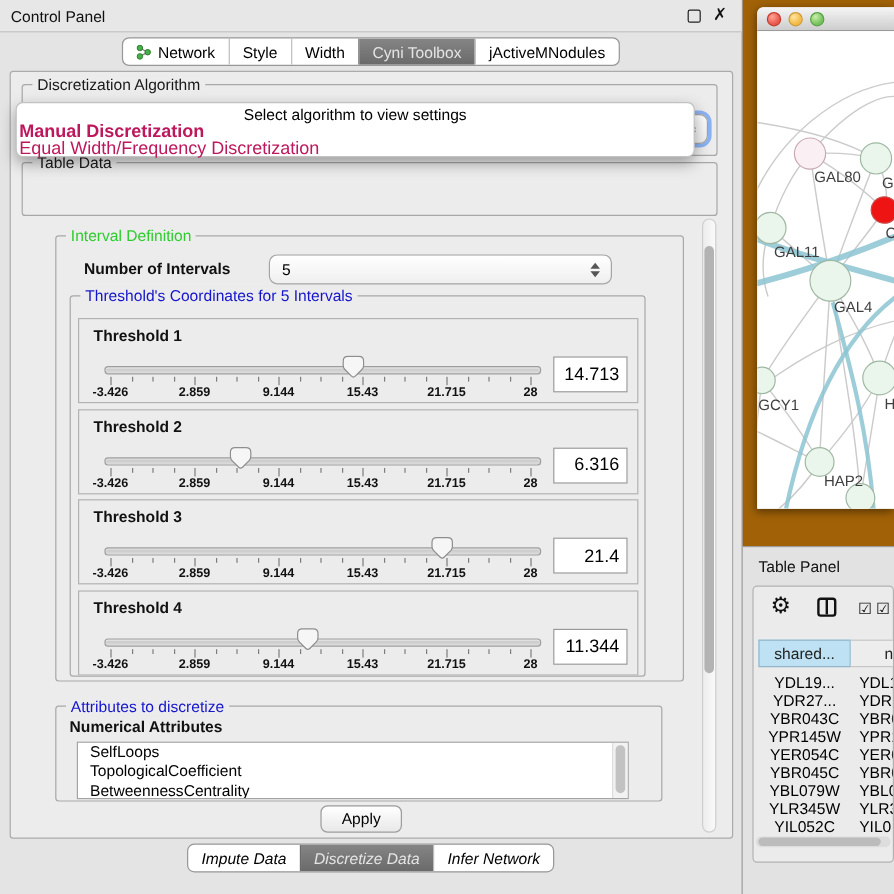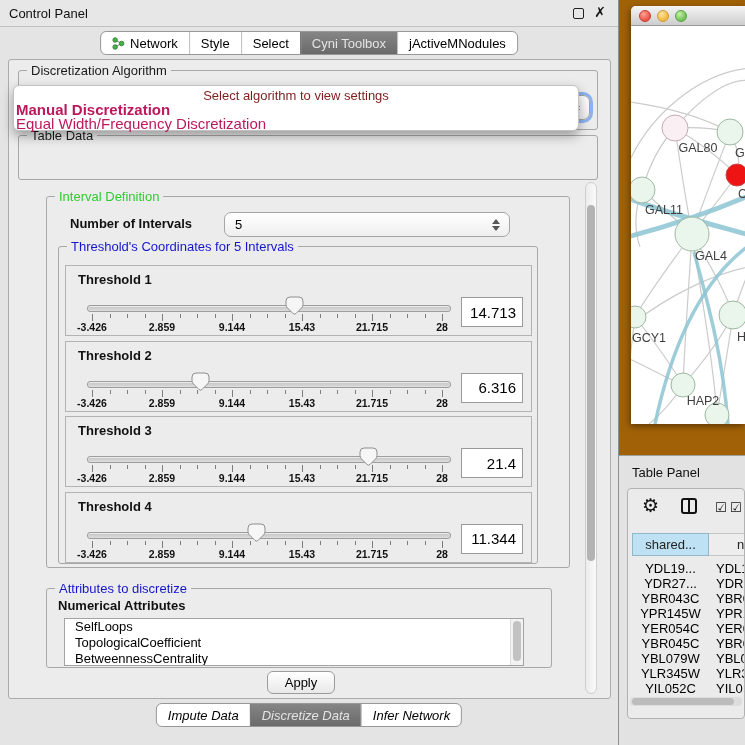--- a/index.html
+++ b/index.html
@@ -32,21 +32,21 @@
   .combo{position:absolute;box-sizing:border-box;height:25px;border:1px solid #a5a5a5;border-radius:7px;
     background:linear-gradient(#ffffff,#efefef);display:flex;align-items:center;font-size:13px;color:#000;
     padding:0 22px 0 10px;}
   .spinner{position:absolute;right:7px;top:0;bottom:0;width:10px;display:flex;flex-direction:column;justify-content:center;gap:2px;}
   .spin-up{width:0;height:0;border-left:4px solid transparent;border-right:4px solid transparent;border-bottom:5px solid #565656;}
   .spin-down{width:0;height:0;border-left:4px solid transparent;border-right:4px solid transparent;border-top:5px solid #565656;}
   .ring{box-shadow:0 0 0 3px rgba(88,148,246,.65);}
 
   .popup{position:absolute;left:13px;top:85px;width:566px;height:46px;background:#fff;border:1px solid #c2c2c2;
     border-radius:6px;box-shadow:0 5px 12px rgba(0,0,0,.35);z-index:6;box-sizing:border-box;}
-  .popup-hint{text-align:center;color:#7f1d1d;font-size:13px;height:15px;line-height:15px;margin-top:2px;}
+  .popup-hint{text-align:center;color:#000000;font-size:13px;height:15px;line-height:15px;margin-top:2px;}
   .popup-option{height:14px;line-height:14px;font-size:15px;padding-left:2px;color:#be185d;white-space:nowrap;}
   .popup-option.bold{font-weight:bold;}
 
   .noi-label{position:absolute;left:70px;top:216px;font-size:13px;font-weight:bold;color:#111;}
 
   .th-panel{position:absolute;left:6px;width:467px;height:71px;border:1px solid #b3b3b3;background:#ececec;box-sizing:border-box;}
   .th-label{position:absolute;left:12px;top:6px;font-size:13px;font-weight:bold;color:#111;}
   .sl-track{position:absolute;left:21px;top:39px;width:362px;height:5px;border:1px solid #9e9e9e;border-radius:3px;
     background:linear-gradient(#c0c0c0,#dedede);box-shadow:inset 0 1px 1px rgba(255,255,255,.7);}
   .sl-thumb{position:absolute;top:30px;width:19px;height:19px;}
@@ -125,21 +125,21 @@
             <circle cx="3" cy="3" r="2.3" fill="#47b04b" stroke="#2c7a2c" stroke-width="0.8"></circle>
             <circle cx="3" cy="10" r="2.3" fill="#47b04b" stroke="#2c7a2c" stroke-width="0.8"></circle>
             <circle cx="9.5" cy="6.5" r="2.3" fill="#47b04b" stroke="#2c7a2c" stroke-width="0.8"></circle>
           </svg>
           <span>Network</span>
         </div>
         <div class="seg">
           <span>Style</span>
         </div>
         <div class="seg">
-          <span>Select</span>
+          <span>Width</span>
         </div>
         <div class="seg sel">
           <span>Cyni Toolbox</span>
         </div>
         <div class="seg">
           <span>jActiveMNodules</span>
         </div>
       </div>
 
     <div class="cp-content"></div>

